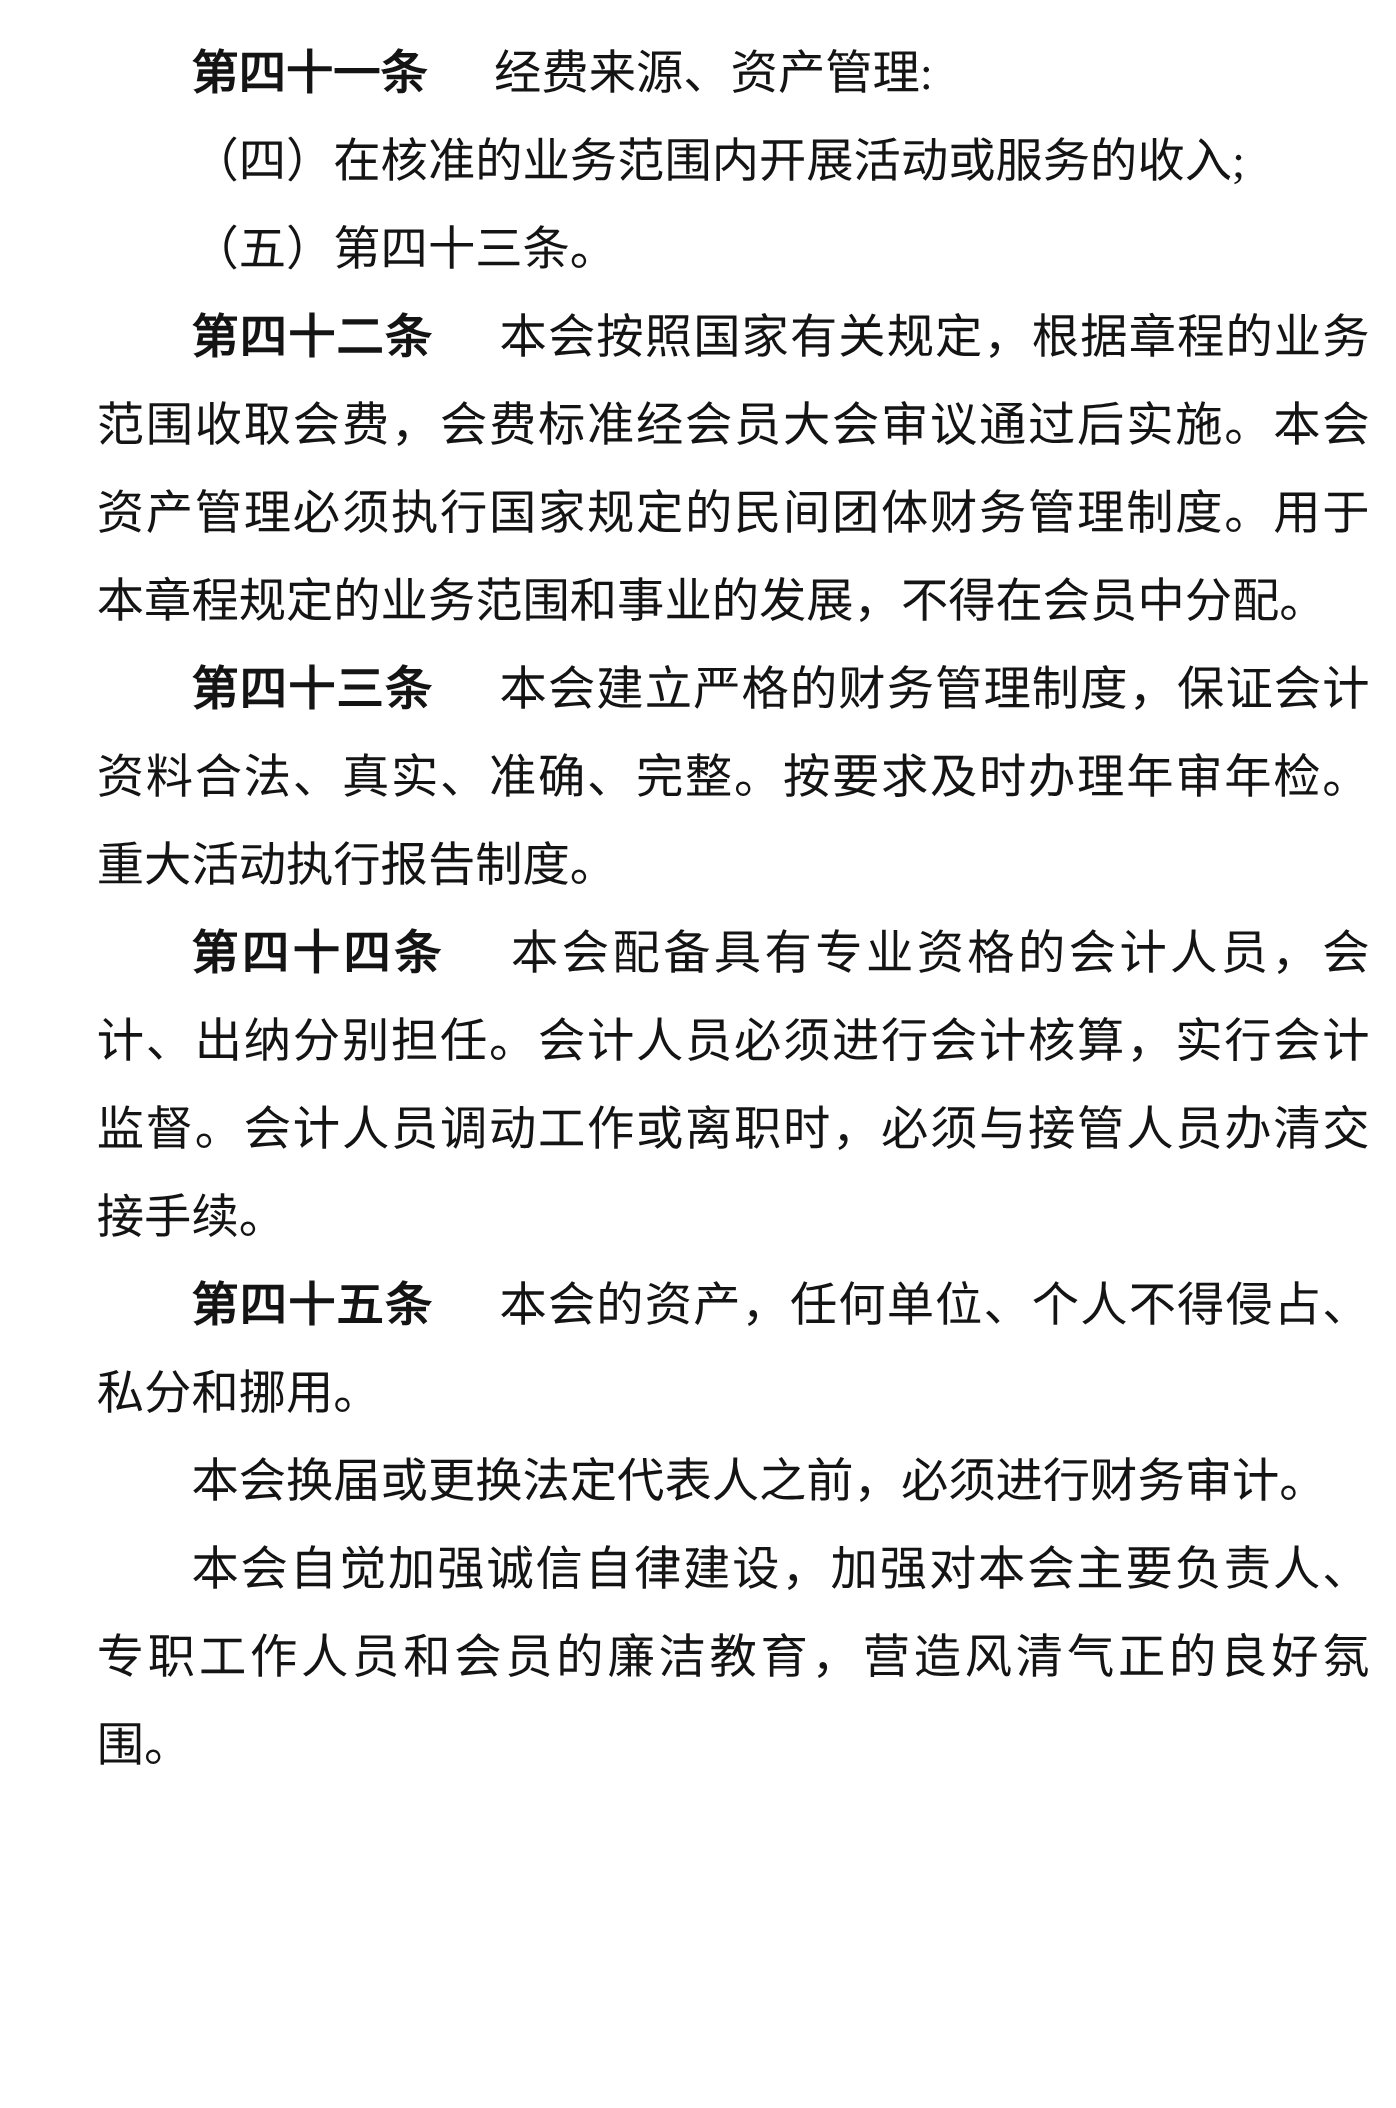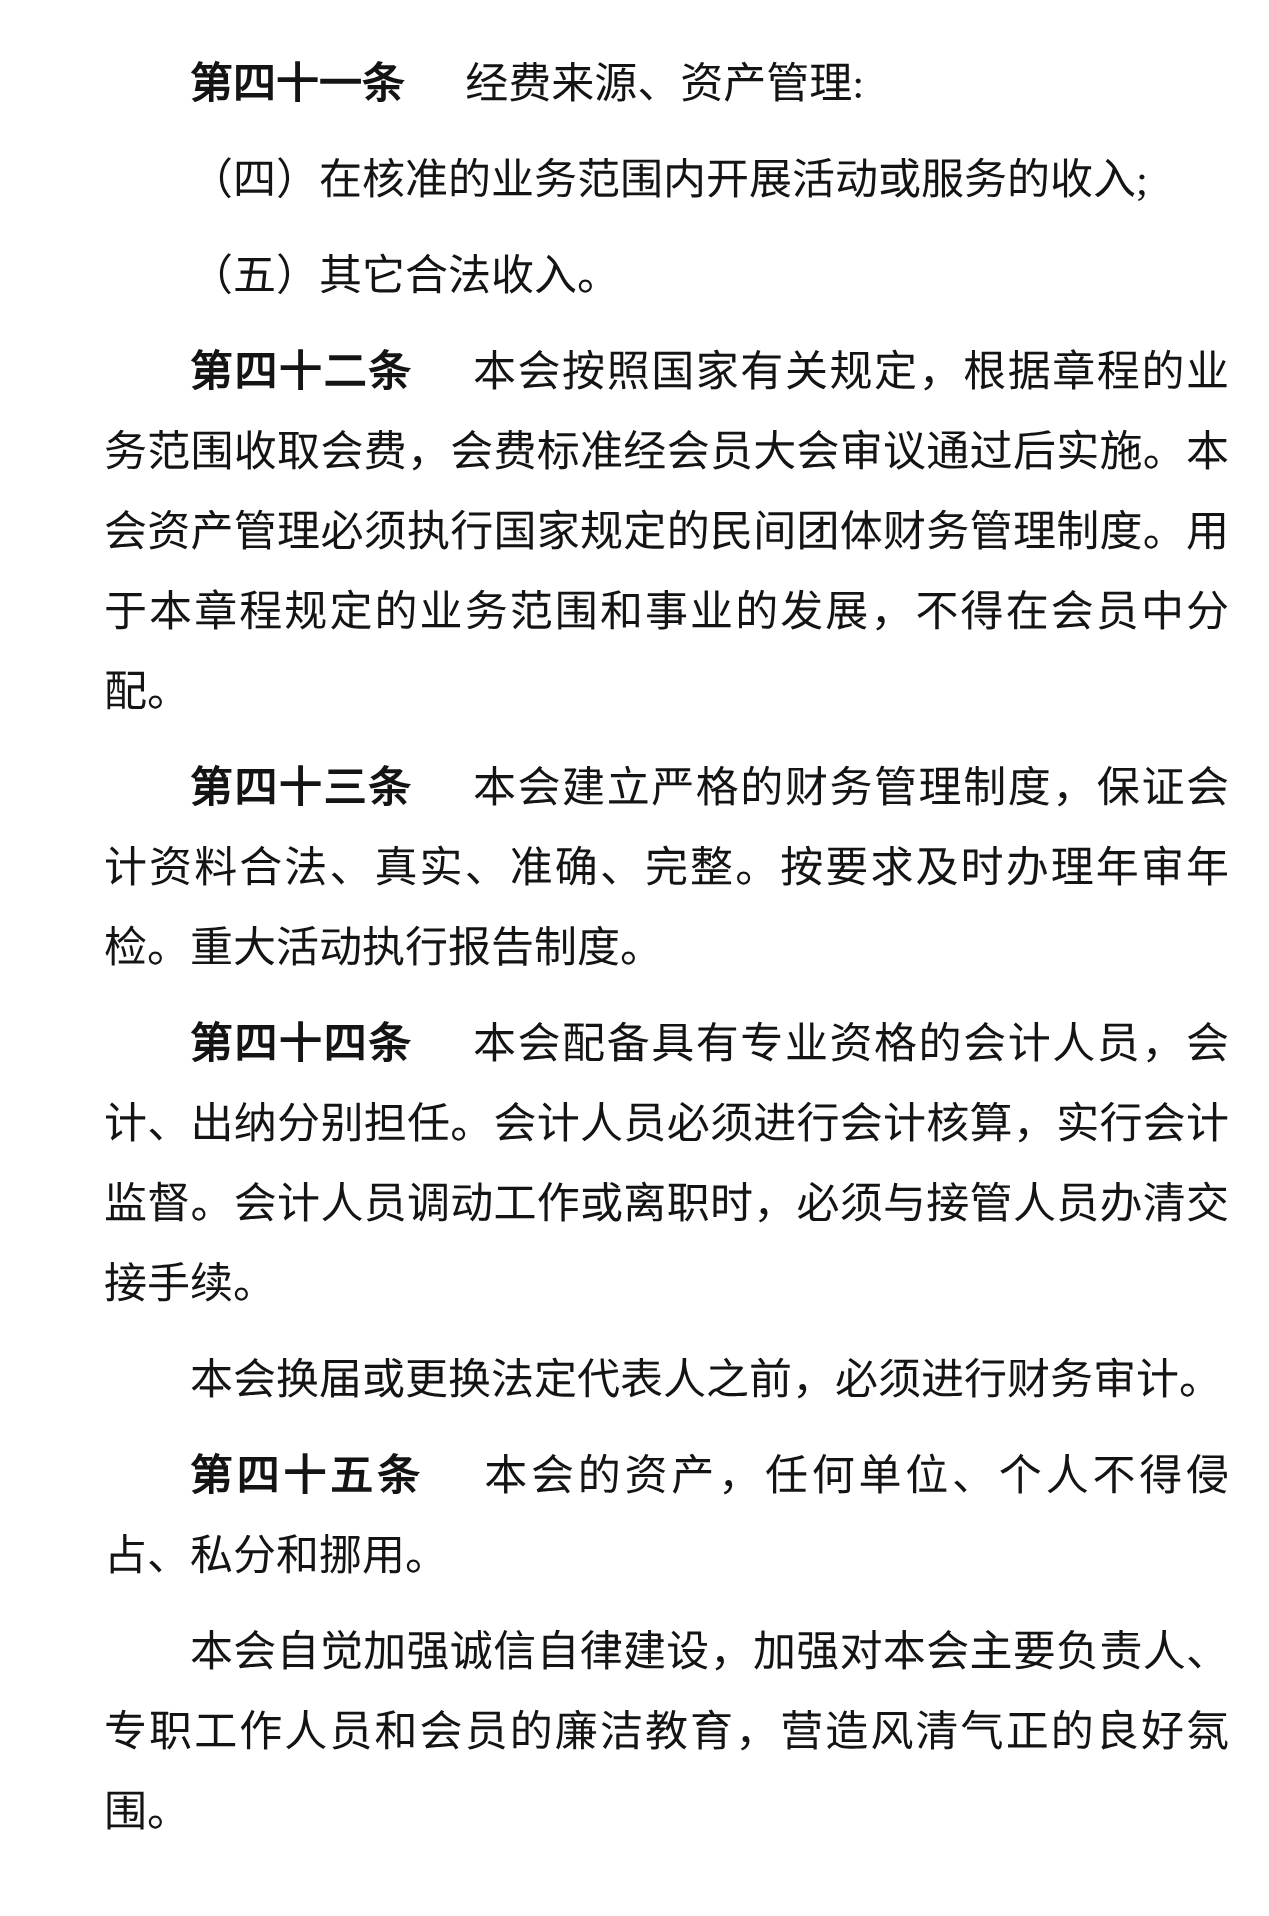--- a/index.html
+++ b/index.html
@@ -22,41 +22,41 @@
     top: 28px;
     width: 1157px;
     color: #141414;
     font-size: 43px;
     line-height: 80px;
     text-align: justify;
     text-justify: inter-ideograph;
     letter-spacing: 0;
   }
   .para {
-    margin: 16px;
+    margin: 0;
     padding: 0;
     text-indent: 2em;
     text-align: justify;
     text-align-last: left;
     word-break: break-all;
     overflow-wrap: break-word;
   }
   .art-num {
     font-weight: bold;
     margin-right: 1.4em;
   }
 </style>
 </head>
 <body>
 
 <div class="page" style="background: rgb(255, 255, 255);">
   <div class="doc-body" style="color: rgb(20, 20, 20);">
       <p class="para"><span class="art-num">第四十一条</span><span>经费来源、资产管理:</span></p>
       <p class="para"><span>（四）在核准的业务范围内开展活动或服务的收入;</span></p>
-      <p class="para"><span>（五）其它合法收入。</span></p>
+      <p class="para"><span>（五）第四十三条。</span></p>
       <p class="para"><span class="art-num">第四十二条</span><span>本会按照国家有关规定，根据章程的业务范围收取会费，会费标准经会员大会审议通过后实施。本会资产管理必须执行国家规定的民间团体财务管理制度。用于本章程规定的业务范围和事业的发展，不得在会员中分配。</span></p>
       <p class="para"><span class="art-num">第四十三条</span><span>本会建立严格的财务管理制度，保证会计资料合法、真实、准确、完整。按要求及时办理年审年检。重大活动执行报告制度。</span></p>
       <p class="para"><span class="art-num">第四十四条</span><span>本会配备具有专业资格的会计人员，会计、出纳分别担任。会计人员必须进行会计核算，实行会计监督。会计人员调动工作或离职时，必须与接管人员办清交接手续。</span></p>
+      <p class="para"><span class="art-num">第四十五条</span><span>本会的资产，任何单位、个人不得侵占、私分和挪用。</span></p>
       <p class="para"><span>本会换届或更换法定代表人之前，必须进行财务审计。</span></p>
-      <p class="para"><span class="art-num">第四十五条</span><span>本会的资产，任何单位、个人不得侵占、私分和挪用。</span></p>
       <p class="para"><span>本会自觉加强诚信自律建设，加强对本会主要负责人、专职工作人员和会员的廉洁教育，营造风清气正的良好氛围。</span></p>
     </div>
 </div>
 
 </body></html>

